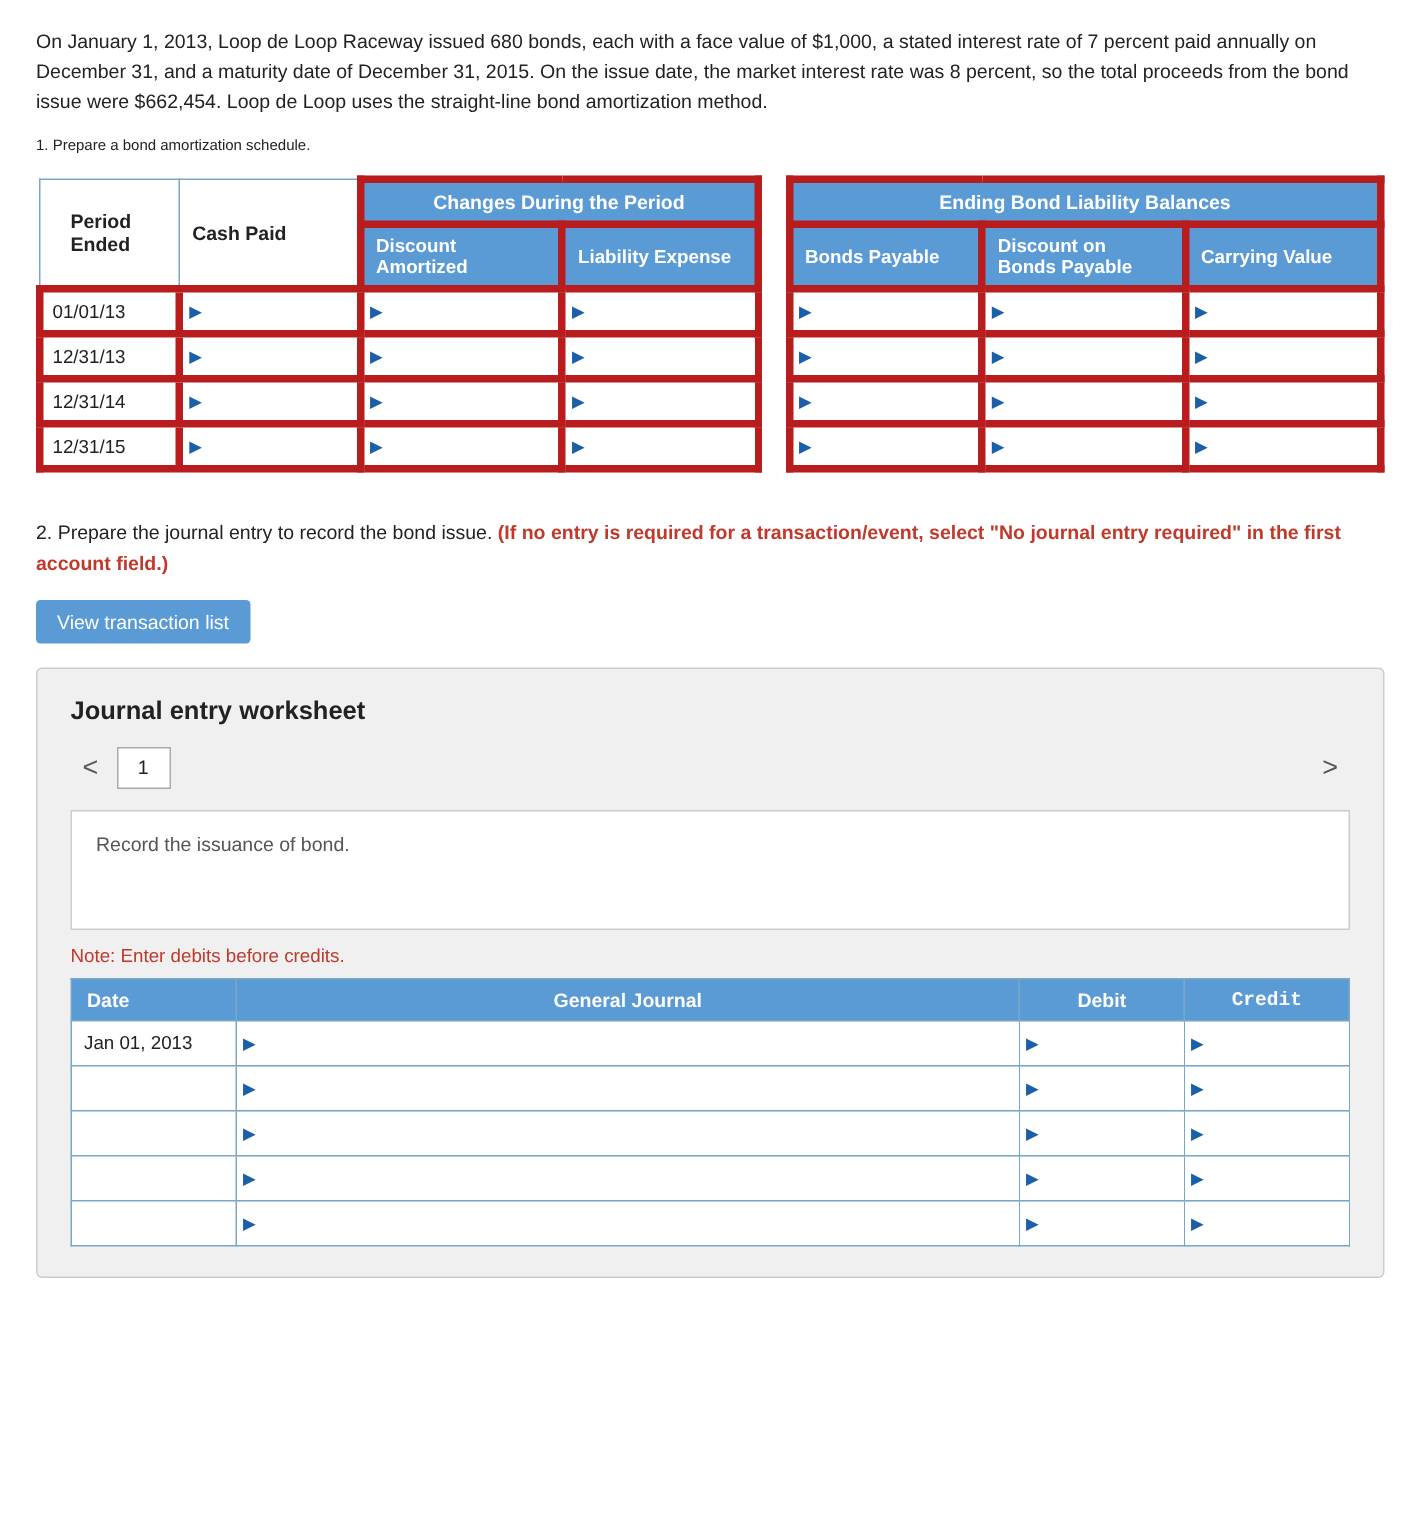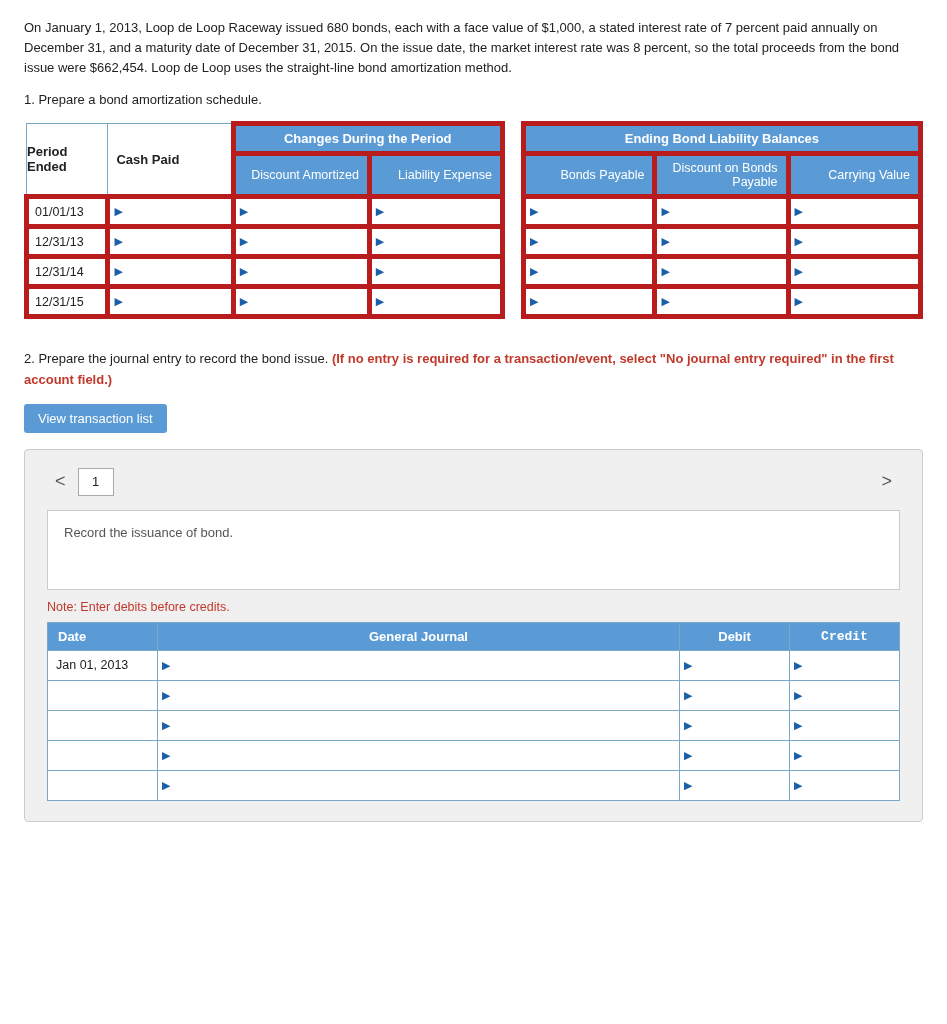--- a/index.html
+++ b/index.html
@@ -15,21 +15,21 @@
       font-size: 13px;
       line-height: 1.55;
       margin-bottom: 14px;
     }
     .required-label {
       font-weight: bold;
       margin-bottom: 4px;
     }
     .required-item {
       margin-bottom: 14px;
-      font-size: 13px;
+      font-size: 10px;
     }
     
     .amort-table {
       border-collapse: collapse;
       width: 100%;
       margin-bottom: 30px;
       font-size: 12.5px;
     }
     .amort-table th, .amort-table td {
       border: 5px solid #b91c1c;
@@ -43,22 +43,22 @@
       padding: 5px 8px;
       font-size: 13px;
     }
     .amort-table .header-top th.no-bg {
       background-color: #fff;
       border: none;
     }
     .amort-table .header-sub th {
       background-color: #5b9bd5;
       color: #fff;
-      text-align: right;
-      font-weight: normal;
+      text-align: left;
+      font-weight: bold;
       padding: 5px 8px;
       font-size: 12.5px;
     }
     .amort-table tbody tr td {
       height: 30px;
       vertical-align: middle;
       background: #fff;
     }
     .amort-table tbody tr td.date-cell {
       padding: 4px 6px;
@@ -219,21 +219,21 @@
 
 
 <div>
   <p class="required-item">1.  Prepare a bond amortization schedule.</p>
 </div>
 
 
 <table class="amort-table">
   <thead>
     <tr class="header-top">
-      <th class="no-bg" rowspan="2" style="text-align:left; padding-left:0; color:#222; font-weight:bold; background:#fff; border:1px solid #7ba7c7;">Period Ended</th>
+      <th class="no-bg" rowspan="2" style="text-align:left; padding-left:20px; color:#222; font-weight:bold; background:#fff; border:1px solid #7ba7c7;">Period Ended</th>
       <th class="no-bg" rowspan="2" style="text-align:left; color:#222; font-weight:bold; background:#fff; border:1px solid #7ba7c7;">Cash Paid</th>
       <th colspan="2">Changes During the Period</th>
       <th style="background:#fff; border:none;"></th>
       <th colspan="3">Ending Bond Liability Balances</th>
     </tr>
     <tr class="header-sub">
       <th>Discount Amortized</th>
       <th>Liability Expense</th>
       <th style="background:#fff; border:none; width:8px;"></th>
       <th>Bonds Payable</th>
@@ -411,20 +411,21 @@
     <span>2.  Prepare the journal entry to record the bond issue.</span>
     <span class="red">(If no entry is required for a transaction/event, select "No journal entry required" in the first account field.)</span>
   </p>
 </div>
 
 
 <button class="view-btn">View transaction list</button>
 
 
 <div class="journal-worksheet">
+  <div class="journal-title">Journal entry worksheet</div>
 
   <div class="nav-row">
     <span class="nav-arrow">&lt;</span>
     <div class="page-num-box">
       <span>1</span>
     </div>
     <span class="nav-arrow nav-right">&gt;</span>
   </div>
 
   <div class="record-box">

